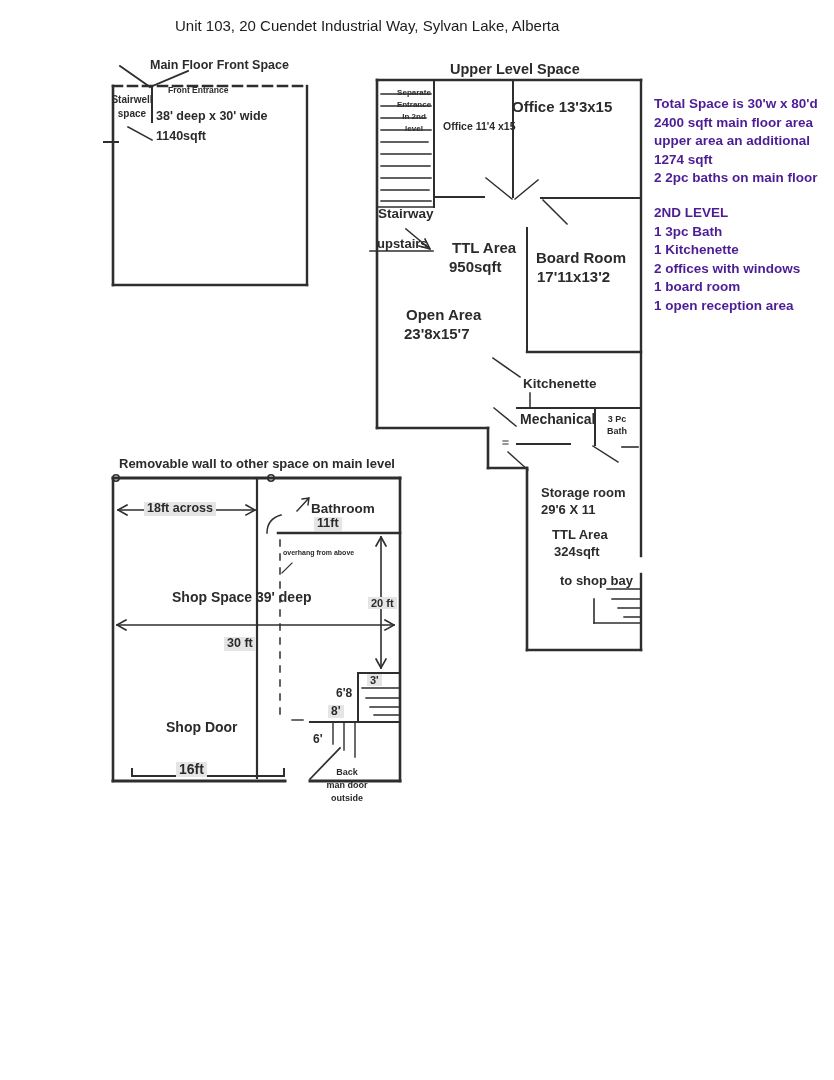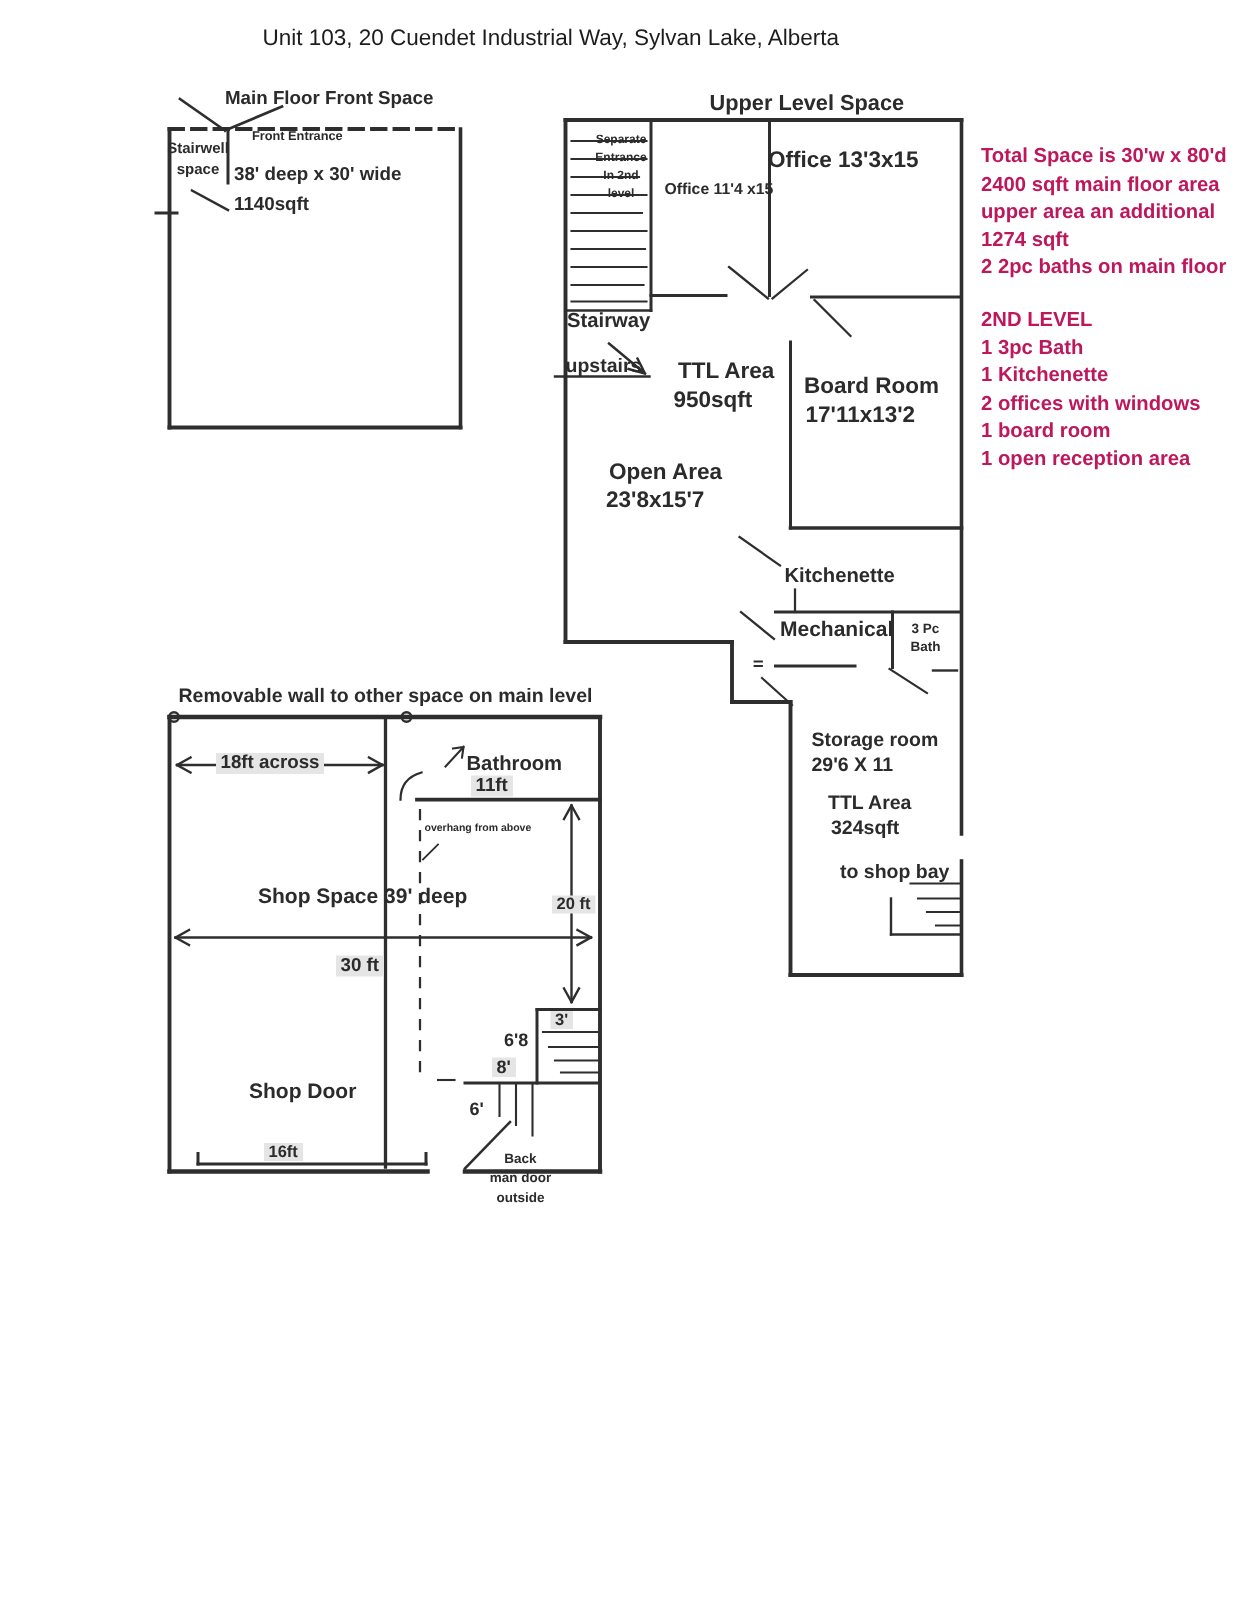--- a/index.html
+++ b/index.html
@@ -5,21 +5,21 @@
   html,body{margin:0;padding:0;background:#fff;}
   .canvas{
     position:relative;width:834px;height:1080px;background:#ffffff;
     font-family:"Liberation Sans", sans-serif;color:#2a2a2a;overflow:hidden;
   }
   svg.lines{position:absolute;left:0;top:0;}
   svg.lines path, svg.lines line, svg.lines circle{stroke:#2e2e2e;fill:none;stroke-linecap:square;}
   .lbl{position:absolute;white-space:nowrap;font-weight:700;color:#2b2b2b;line-height:1.1;}
   .bg{background:#e5e5e5;padding:0 3px;}
   .ctr{text-align:center;}
-  .info-line{font-size:13.5px;font-weight:700;line-height:18.5px;color:#be185d;}
+  .info-line{font-size:13.5px;font-weight:700;line-height:18.5px;color:#4c1d95;}
 </style>
 </head>
 <body>
 
 <div class="canvas">
 
   <svg class="lines" width="834" height="1080" viewBox="0 0 834 1080">
 
     <g>
       <path d="M113 86 H307" stroke-width="2.6" stroke-dasharray="9 6"></path>
@@ -135,21 +135,21 @@
 
   <div class="lbl" style="left:150px;top:59px;font-size:12.5px;font-weight:600;">Main Floor Front Space</div>
   <div class="lbl" style="left:168px;top:86px;font-size:8.5px;">Front Entrance</div>
   <div class="lbl ctr" style="left:111px;top:93px;width:42px;font-size:10px;line-height:14px;">
     <div>Stairwell</div>
     <div>space</div>
   </div>
   <div class="lbl" style="left:156px;top:110px;font-size:12.5px;font-weight:600;">38' deep x 30' wide</div>
   <div class="lbl" style="left:156px;top:130px;font-size:12.5px;font-weight:600;">1140sqft</div>
 
-  <div class="lbl" style="left:473px;top:62px;font-size:14.5px;">Upper Level Space</div>
+  <div class="lbl" style="left:450px;top:62px;font-size:14.5px;">Upper Level Space</div>
   <div class="lbl ctr" style="left:394px;top:87px;width:40px;font-size:8px;line-height:12px;">
     <div>Separate</div>
     <div>Entrance</div>
     <div>In 2nd</div>
     <div>level</div>
   </div>
   <div class="lbl" style="left:443px;top:121px;font-size:10.5px;">Office 11'4 x15</div>
   <div class="lbl" style="left:512px;top:99px;font-size:15px;">Office 13'3x15</div>
   <div class="lbl" style="left:378px;top:207px;font-size:13.5px;font-weight:600;">Stairway</div>
   <div class="lbl" style="left:377px;top:237px;font-size:13px;font-weight:600;">upstairs</div>
@@ -189,21 +189,21 @@
 
   <div class="lbl" style="left:119px;top:457px;font-size:13px;">Removable wall to other space on main level</div>
   <div class="lbl bg" style="left:144px;top:502px;font-size:12.5px;">18ft across</div>
   <div class="lbl" style="left:311px;top:489px;font-size:13.5px;margin-top:13px;">Bathroom</div>
   <div class="lbl bg" style="left:314px;top:517px;font-size:12.5px;">11ft</div>
   <div class="lbl" style="left:283px;top:549px;font-size:7px;">overhang from above</div>
   <div class="lbl" style="left:172px;top:590px;font-size:14px;">Shop Space 39' deep</div>
   <div class="lbl bg" style="left:224px;top:617px;font-size:12.5px;margin-top:20px;">30 ft</div>
   <div class="lbl bg" style="left:368px;top:597px;font-size:11px;">20 ft</div>
   <div class="lbl" style="left:166px;top:720px;font-size:14px;">Shop Door</div>
-  <div class="lbl bg" style="left:176px;top:762px;font-size:11px;">16ft</div>
+  <div class="lbl bg" style="left:176px;top:762px;font-size:14px;">16ft</div>
   <div class="lbl bg" style="left:367px;top:674px;font-size:11px;">3'</div>
   <div class="lbl" style="left:336px;top:687px;font-size:12px;">6'8</div>
   <div class="lbl bg" style="left:328px;top:705px;font-size:12px;">8'</div>
   <div class="lbl" style="left:313px;top:733px;font-size:12px;">6'</div>
   <div class="lbl ctr" style="left:321px;top:766px;width:52px;font-size:9px;line-height:13px;">
     <div>Back</div>
     <div>man door</div>
     <div>outside</div>
   </div>
 

